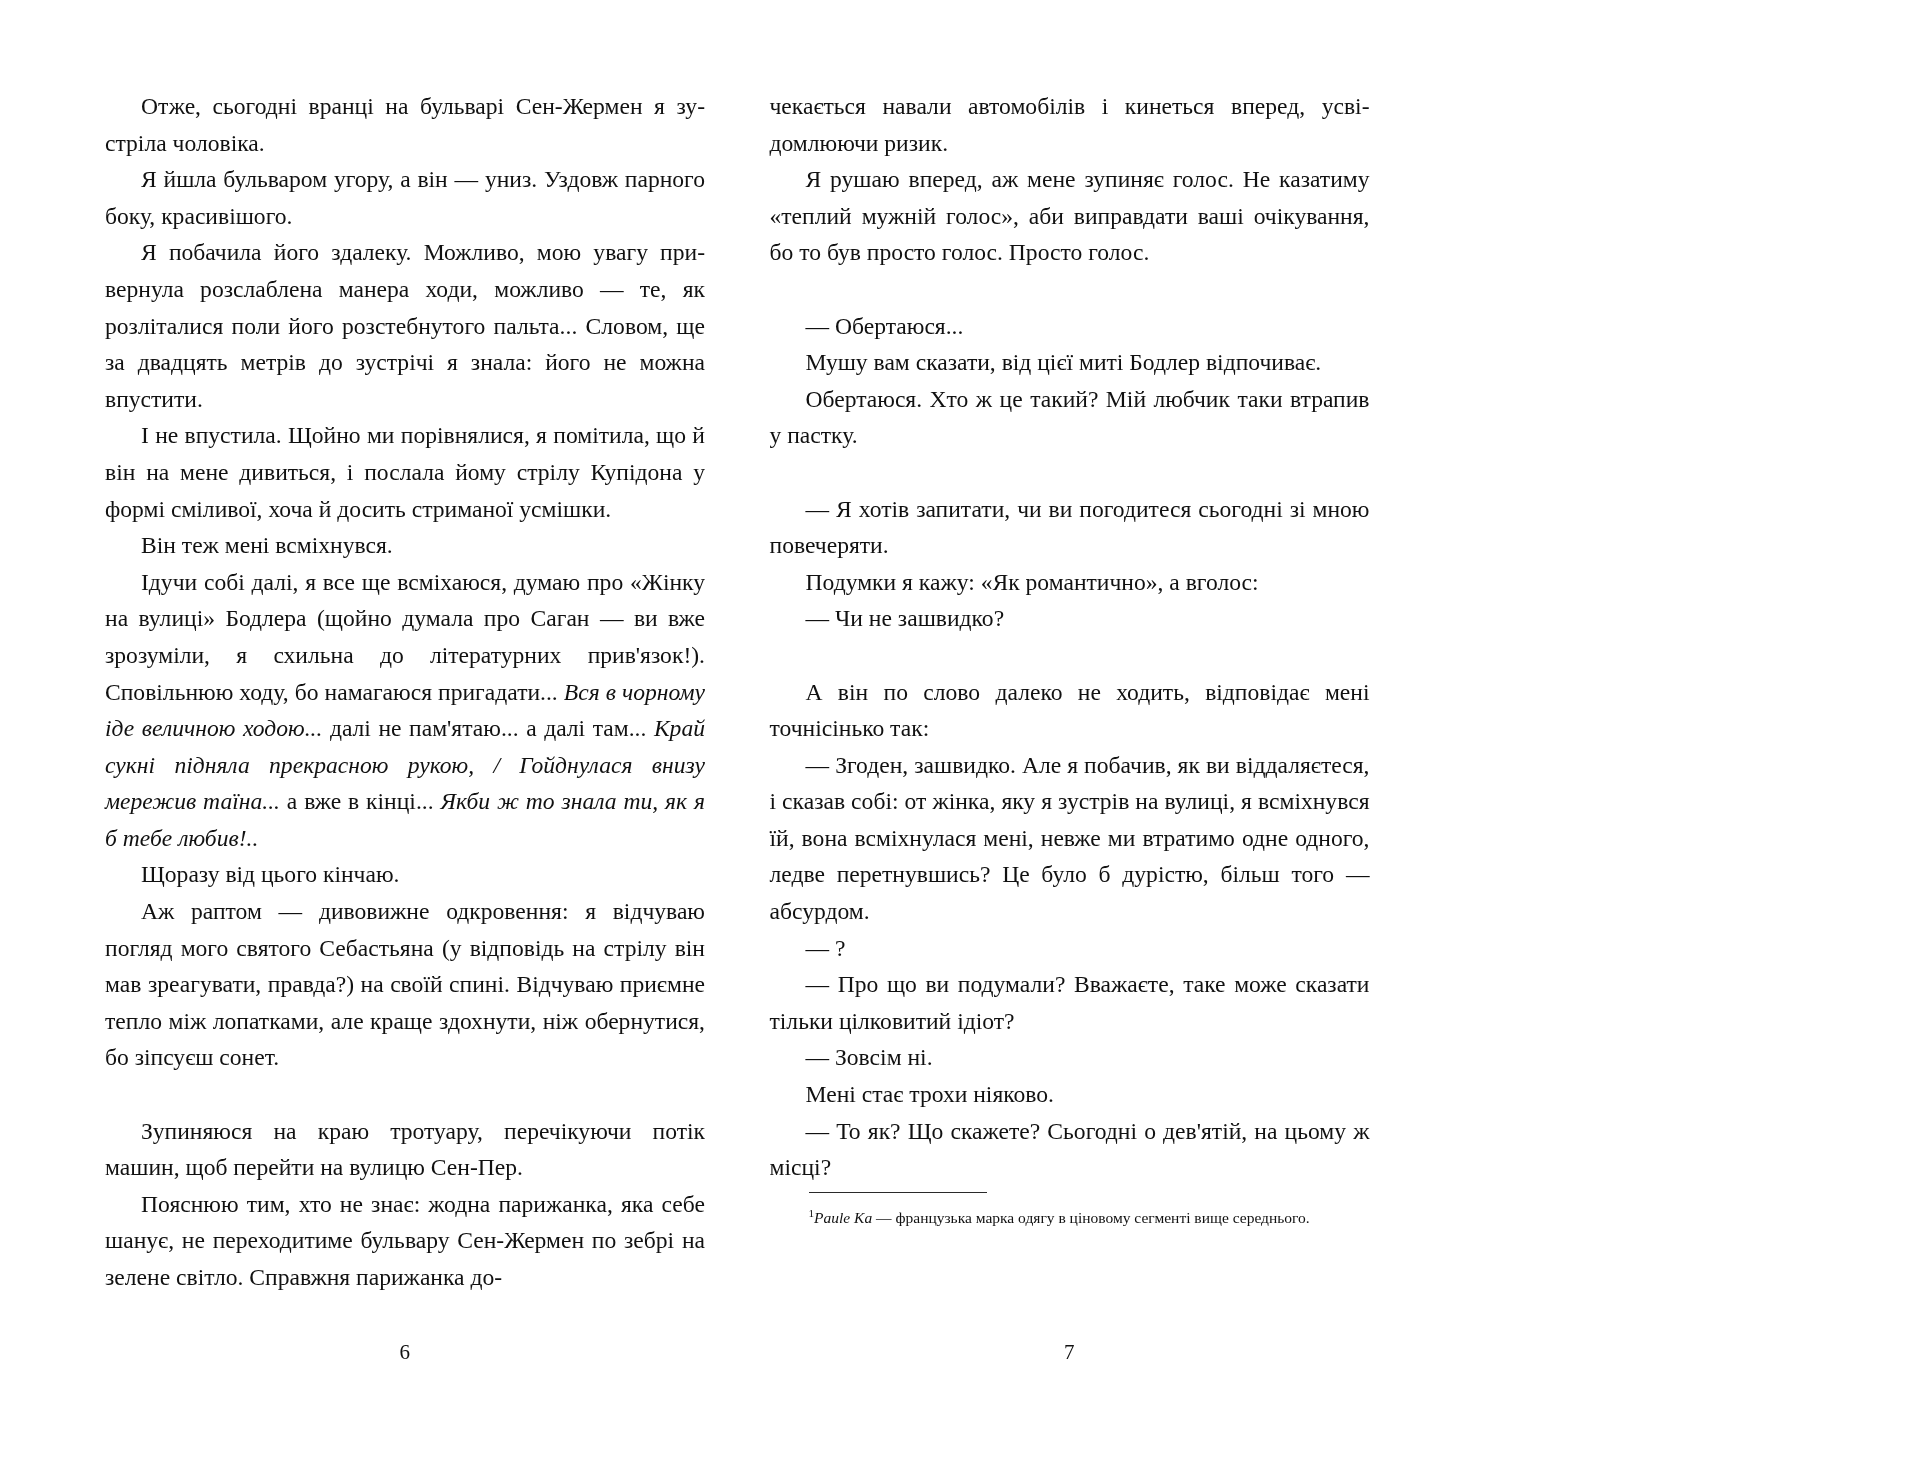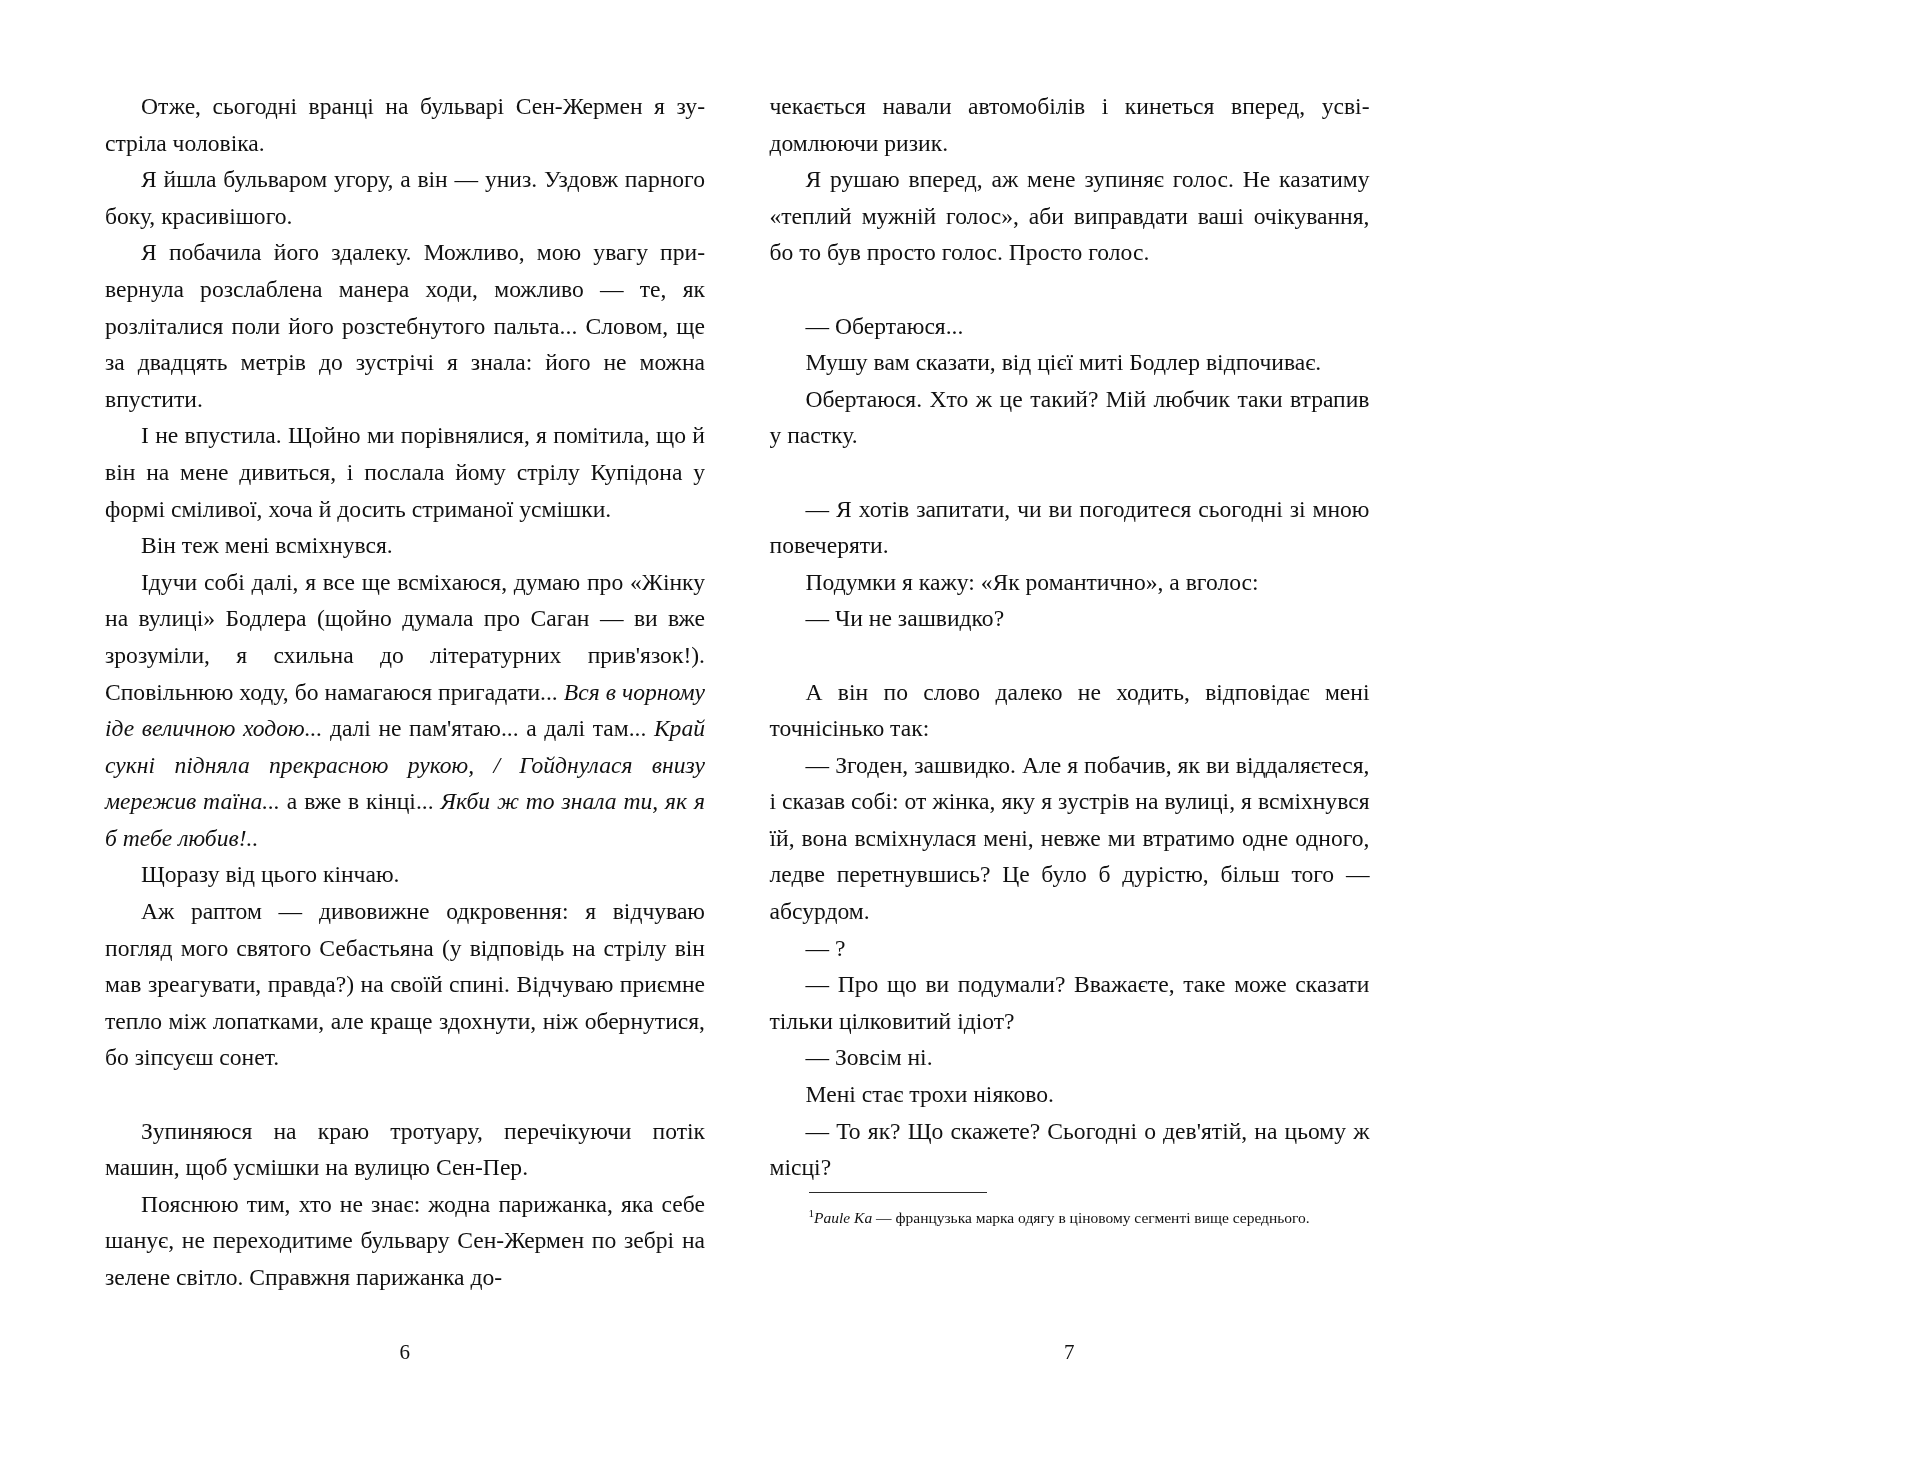--- a/index.html
+++ b/index.html
@@ -104,21 +104,21 @@
       <p class="para">Отже, сьогодні вранці на бульварі Сен-Жермен я зу­стріла чоловіка.</p>
       <p class="para">Я йшла бульваром угору, а він — униз. Уздовж пар­ного боку, красивішого.</p>
       <p class="para">Я побачила його здалеку. Можливо, мою увагу при­вернула розслаблена манера ходи, можливо — те, як розліталися поли його розстебнутого пальта... Сло­вом, ще за двадцять метрів до зустрічі я знала: його не можна впустити.</p>
       <p class="para">І не впустила. Щойно ми порівнялися, я поміти­ла, що й він на мене дивиться, і послала йому стрілу Купідона у формі сміливої, хоча й досить стриманої усмішки.</p>
       <p class="para">Він теж мені всміхнувся.</p>
 
       <p class="para"><span>Ідучи собі далі, я все ще всміхаюся, думаю про «Жінку на вулиці» Бодлера (щойно думала про Са­ган — ви вже зрозуміли, я схильна до літературних прив'язок!). Сповільнюю ходу, бо намагаюся при­гадати... </span><i>Вся в чорному іде величною ходою...</i><span> далі не пам'ятаю... а далі там... </span><i>Край сукні підняла прекрасною рукою, / Гойднулася внизу мережив таїна...</i><span> а вже в кін­ці... </span><i>Якби ж то знала ти, як я б тебе любив!..</i></p>
 
       <p class="para">Щоразу від цього кінчаю.</p>
       <p class="para">Аж раптом — дивовижне одкровення: я відчуваю погляд мого святого Себастьяна (у відповідь на стрілу він мав зреагувати, правда?) на своїй спині. Відчуваю приємне тепло між лопатками, але краще здохнути, ніж обернутися, бо зіпсуєш сонет.</p>
-      <p class="para gap-before">Зупиняюся на краю тротуару, перечікуючи потік машин, щоб усмішки на вулицю Сен-Пер.</p>
+      <p class="para gap-before">Зупиняюся на краю тротуару, перечікуючи потік машин, щоб перейти на вулицю Сен-Пер.</p>
       <p class="para">Пояснюю тим, хто не знає: жодна парижанка, яка себе шанує, не переходитиме бульвару Сен-Жермен по зебрі на зелене світло. Справжня парижанка до-</p>
 
     </div>
 
     <div class="folio">6</div>
   </div>
 
   <div class="page page-right">
     <div class="textblock">
 

